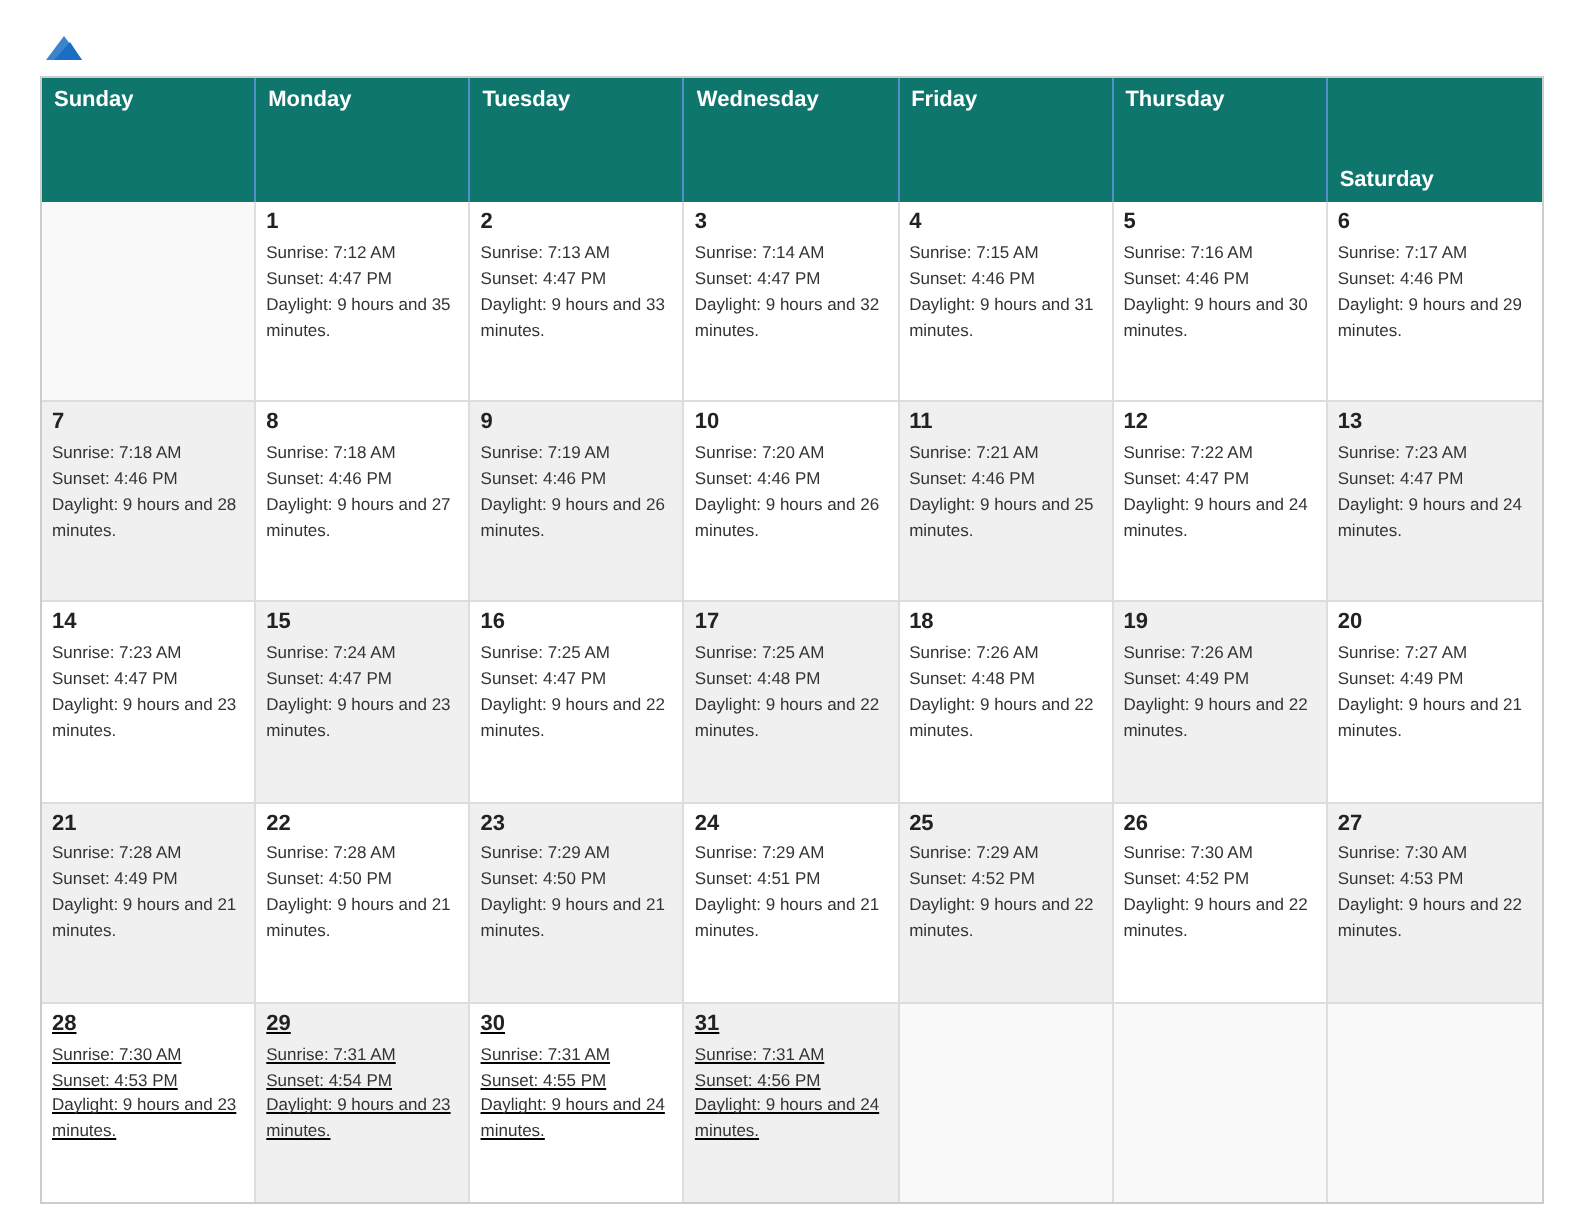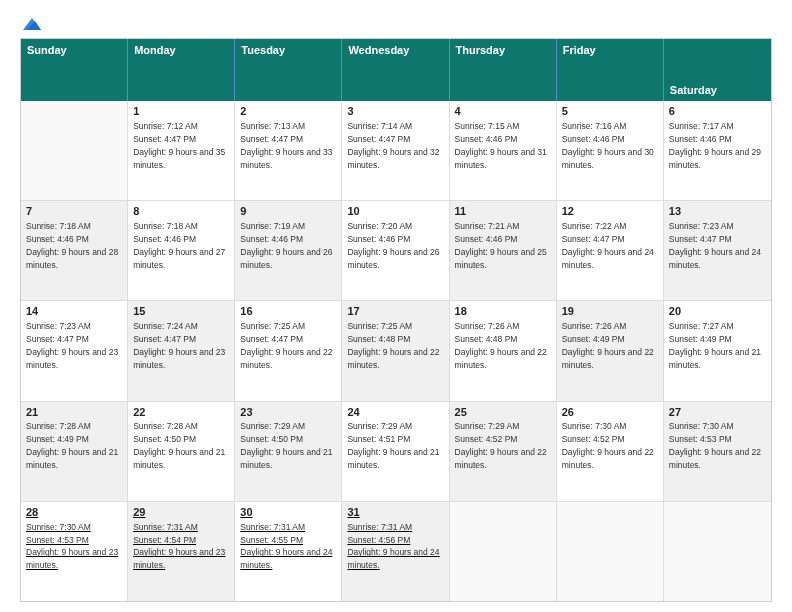--- a/index.html
+++ b/index.html
@@ -120,22 +120,22 @@
       <h2></h2>
     </div>
   </div>
 
   <div class="calendar">
     <div class="cal-header-row">
     <div class="cal-header-cell">Sunday</div>
         <div class="cal-header-cell">Monday</div>
         <div class="cal-header-cell">Tuesday</div>
         <div class="cal-header-cell">Wednesday</div>
+        <div class="cal-header-cell">Friday</div>
         <div class="cal-header-cell">Thursday</div>
-        <div class="cal-header-cell">Friday</div>
         <div class="cal-header-cell">Saturday</div>
       </div>
     <div class="cal-body">
     <div class="cal-row">
           <div class="cal-cell empty"></div>
           <div class="cal-cell"><span class="day-num">1</span><span class="cell-text">Sunrise: 7:12 AM<br>Sunset: 4:47 PM<br>Daylight: 9 hours and 35 minutes.</span></div>
           <div class="cal-cell"><span class="day-num">2</span><span class="cell-text">Sunrise: 7:13 AM<br>Sunset: 4:47 PM<br>Daylight: 9 hours and 33 minutes.</span></div>
           <div class="cal-cell"><span class="day-num">3</span><span class="cell-text">Sunrise: 7:14 AM<br>Sunset: 4:47 PM<br>Daylight: 9 hours and 32 minutes.</span></div>
           <div class="cal-cell"><span class="day-num">4</span><span class="cell-text">Sunrise: 7:15 AM<br>Sunset: 4:46 PM<br>Daylight: 9 hours and 31 minutes.</span></div>
           <div class="cal-cell"><span class="day-num">5</span><span class="cell-text">Sunrise: 7:16 AM<br>Sunset: 4:46 PM<br>Daylight: 9 hours and 30 minutes.</span></div>

